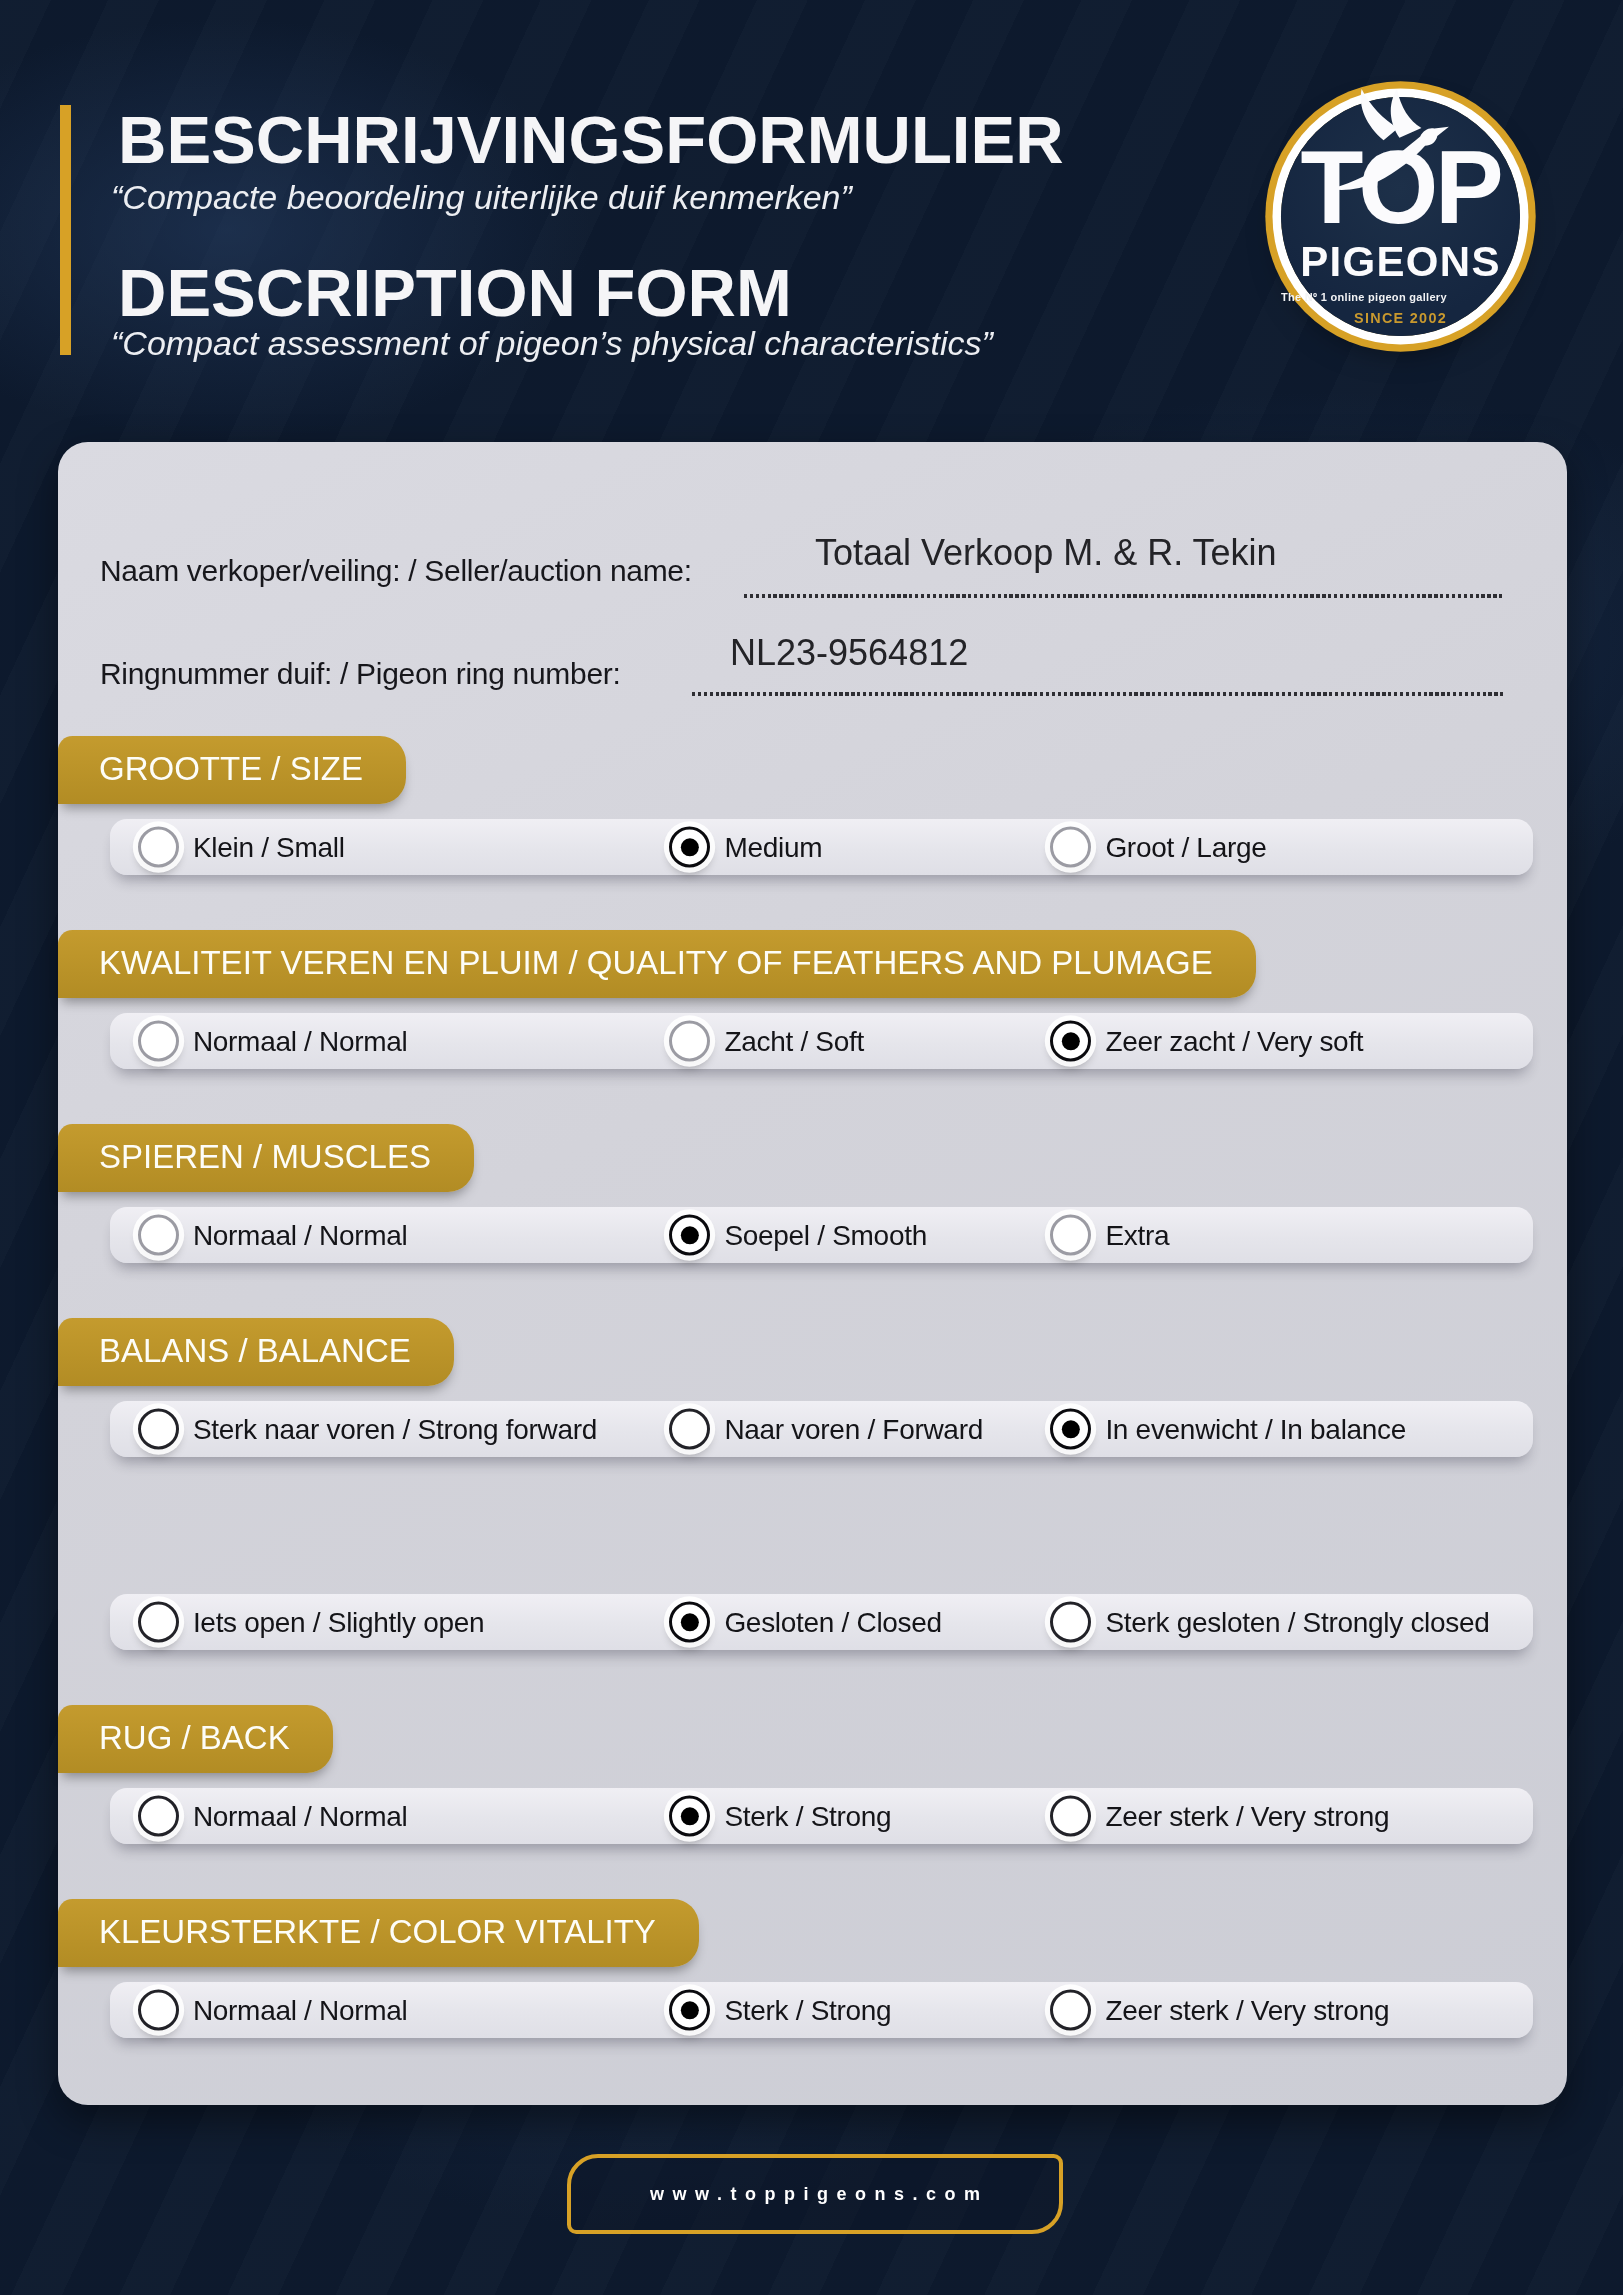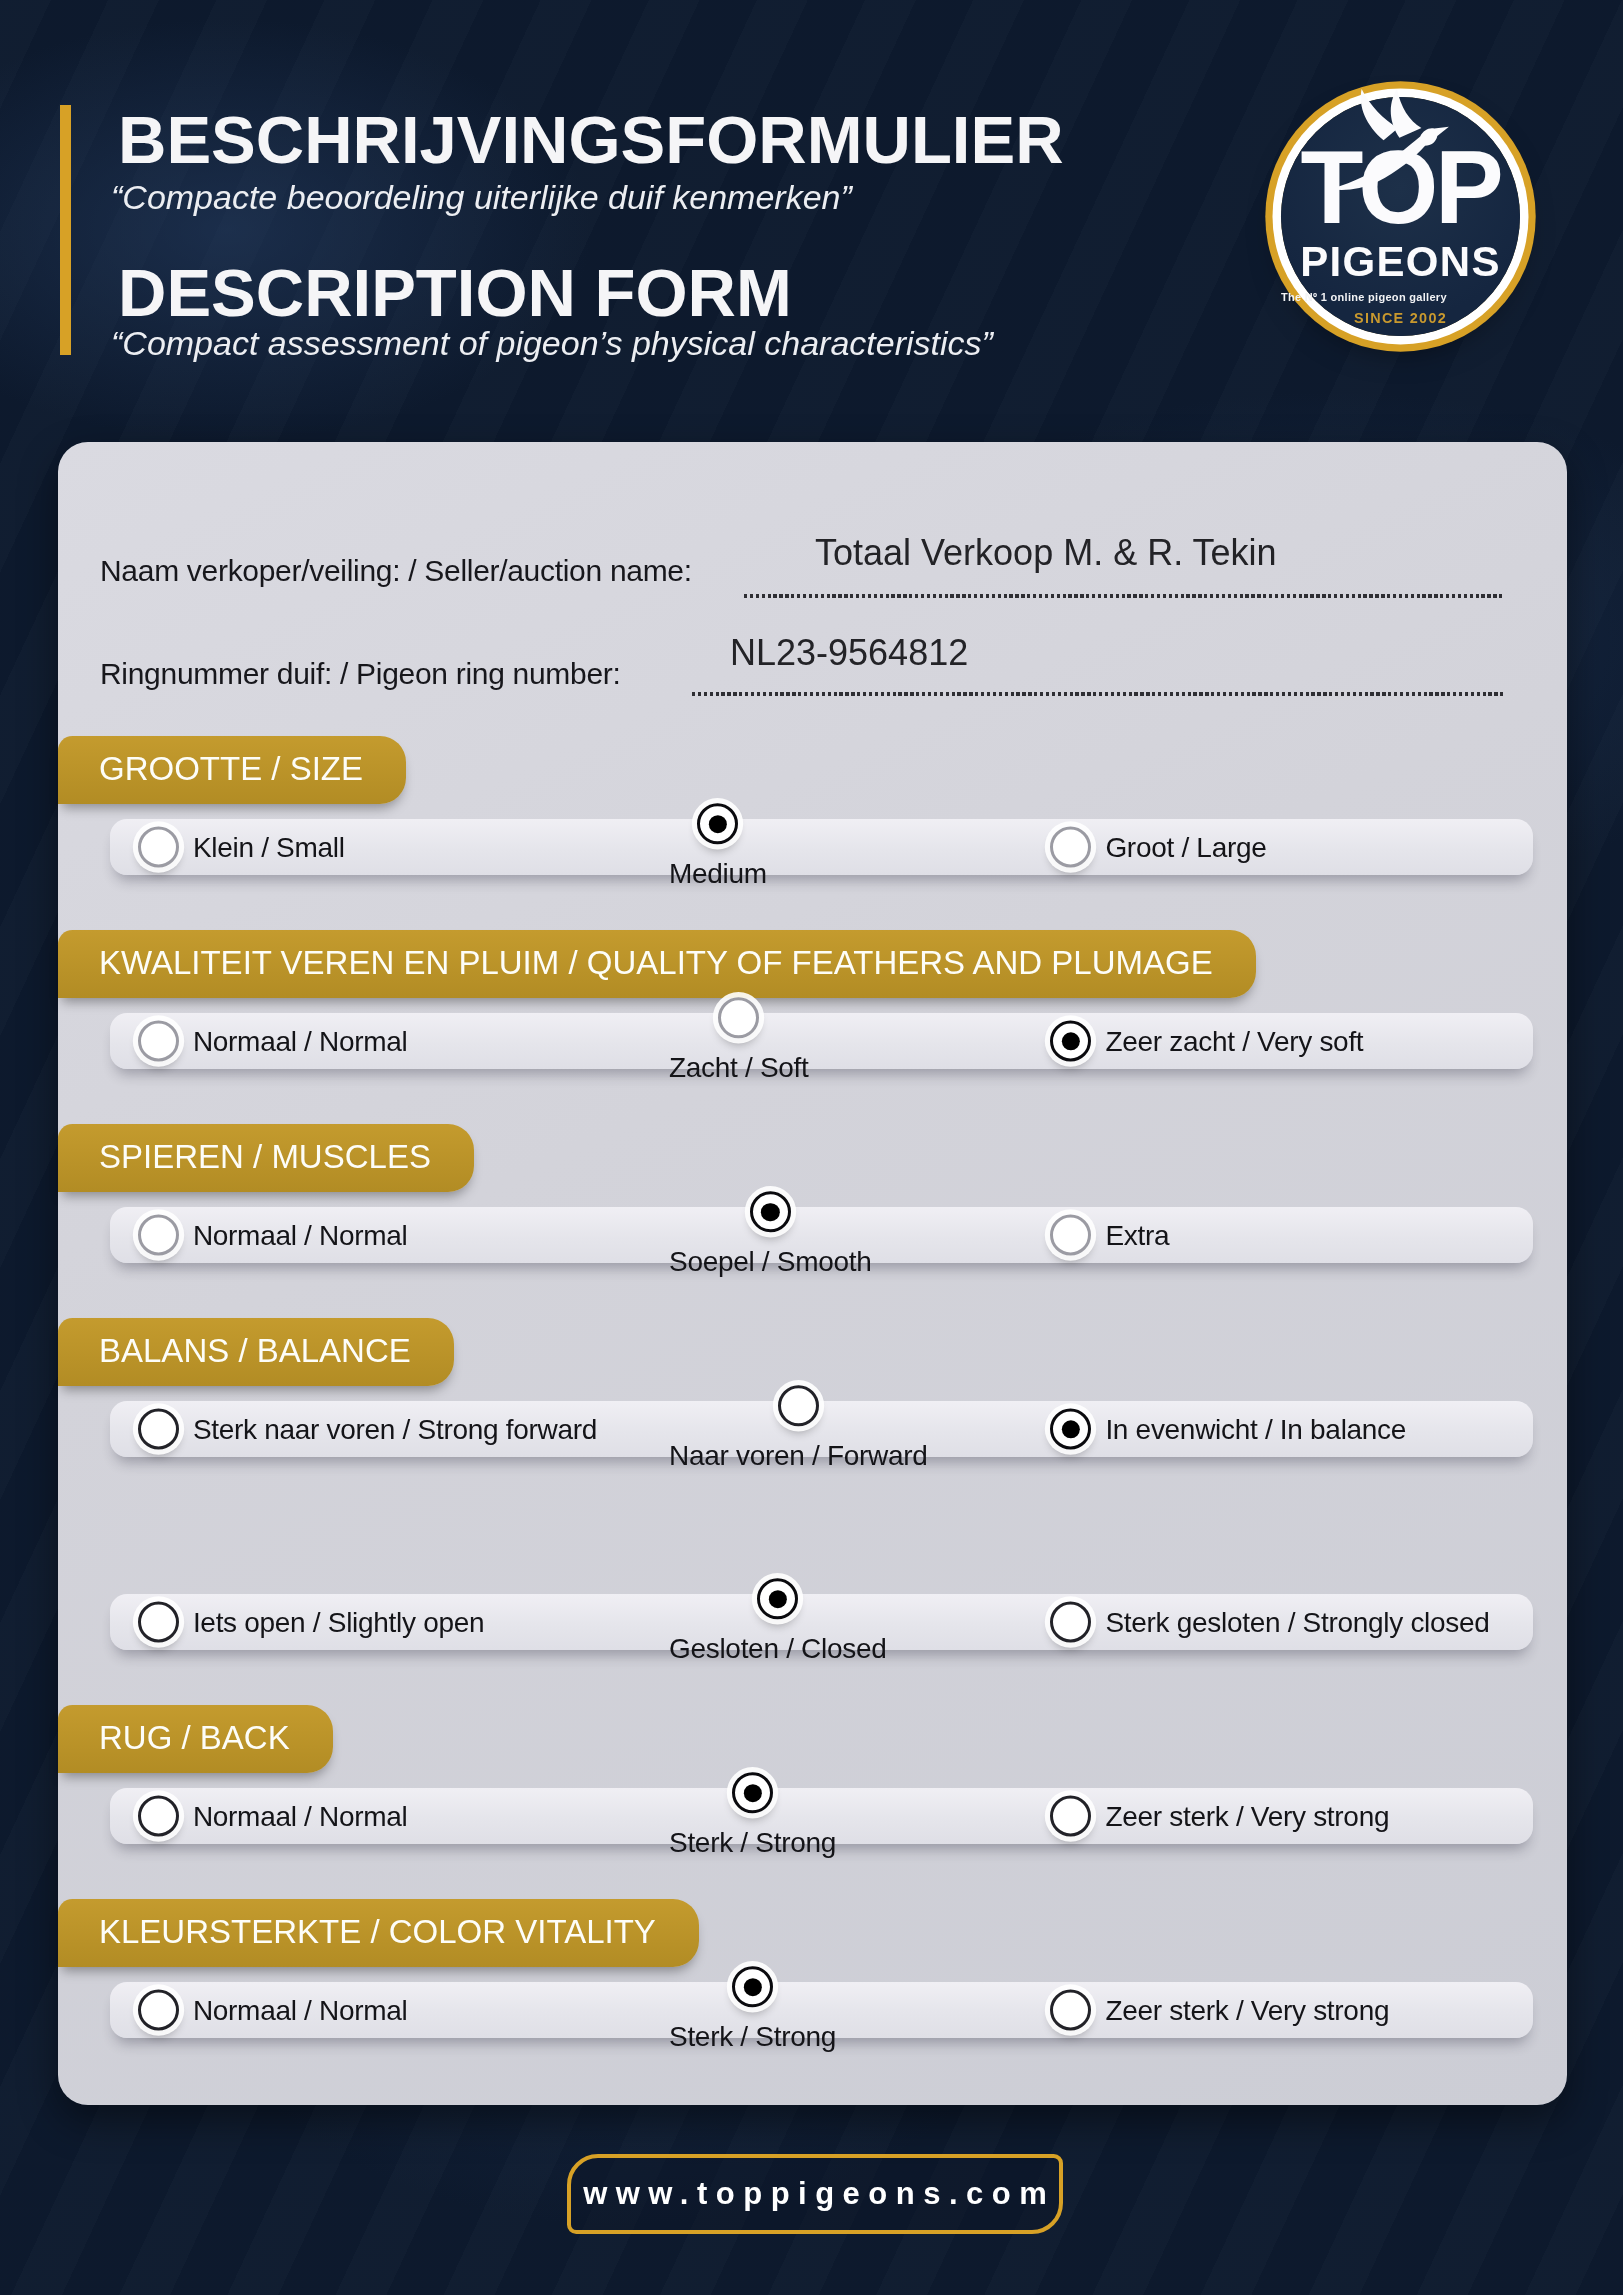--- a/index.html
+++ b/index.html
@@ -64,38 +64,38 @@
           padding:14.4px 43px 15.7px 41px; border-radius:14.4px 26px 26px 0;
           background:linear-gradient(180deg,#c49b2e 0%, #b28c24 100%);
           box-shadow:0 7.9px 11.8px -3.9px rgba(0,0,0,.35);
           color:#fdfdf8; font-size:33px; letter-spacing:0px; white-space:nowrap; }
   .option-row { position:absolute; left:52px; right:34px; top:83px; height:56px; border-radius:17px;
           background:linear-gradient(180deg,#f0eff4 0%, #e5e5eb 55%, #dfdfe6 100%);
           box-shadow:0 10.5px 13px -5.2px rgba(25,28,48,.30); }
   .option { position:absolute; top:50%; transform:translateY(-50%);
             display:flex; align-items:center; gap:14.4px; }
   .option:nth-child(1) { left:27.5px; }
-  .option:nth-child(2) { left:559px;flex-direction:column; }
+  .option:nth-child(2) { left:559px; }
   .option:nth-child(3) { left:940px; }
   .radio { width:41px; height:41px; border-radius:50%; background:#ffffff; flex:0 0 auto;
            border:3.3px solid #222228; position:relative;
            box-shadow:0 0 0 5.2px rgba(255,255,255,.9), 0 6.5px 9.2px rgba(0,0,0,.28); }
   .section.soft .radio:not(.checked) { border-color:#9b9ba3; }
   .radio.checked { border-color:#0a0a0e; border-width:3.9px; }
   .radio .dot { display:none; position:absolute; left:50%; top:50%; width:18.3px; height:18.3px;
                 transform:translate(-50%,-50%); border-radius:50%; background:#000; }
   .radio.checked .dot { display:block; }
   .option-label { font-size:28px; color:#141418; letter-spacing:-0.3px; white-space:nowrap; }
 
   
   .site-btn { position:absolute; left:567px; top:2154px; width:496px; height:80px;
           border:4.6px solid #d7a126; border-radius:31px 9.2px 31px 9.2px;
           background:rgba(11,21,38,.35);
           display:flex; align-items:center; justify-content:center; cursor:pointer; }
-  .site-btn span { color:#ffffff; font-size:31px; font-weight:bold; letter-spacing:8.5px; padding-left:8.5px; }
+  .site-btn span { color:#ffffff; font-size:18px; font-weight:bold; letter-spacing:8.5px; padding-left:8.5px; }
 </style>
 </head>
 <body>
 
 <div class="page">
 
   <div class="accent-bar"></div>
   <h1 class="title nl">BESCHRIJVINGSFORMULIER</h1>
   <p class="subtitle nl">“Compacte beoordeling uiterlijke duif kenmerken”</p>
   <h2 class="title en">DESCRIPTION FORM</h2>

